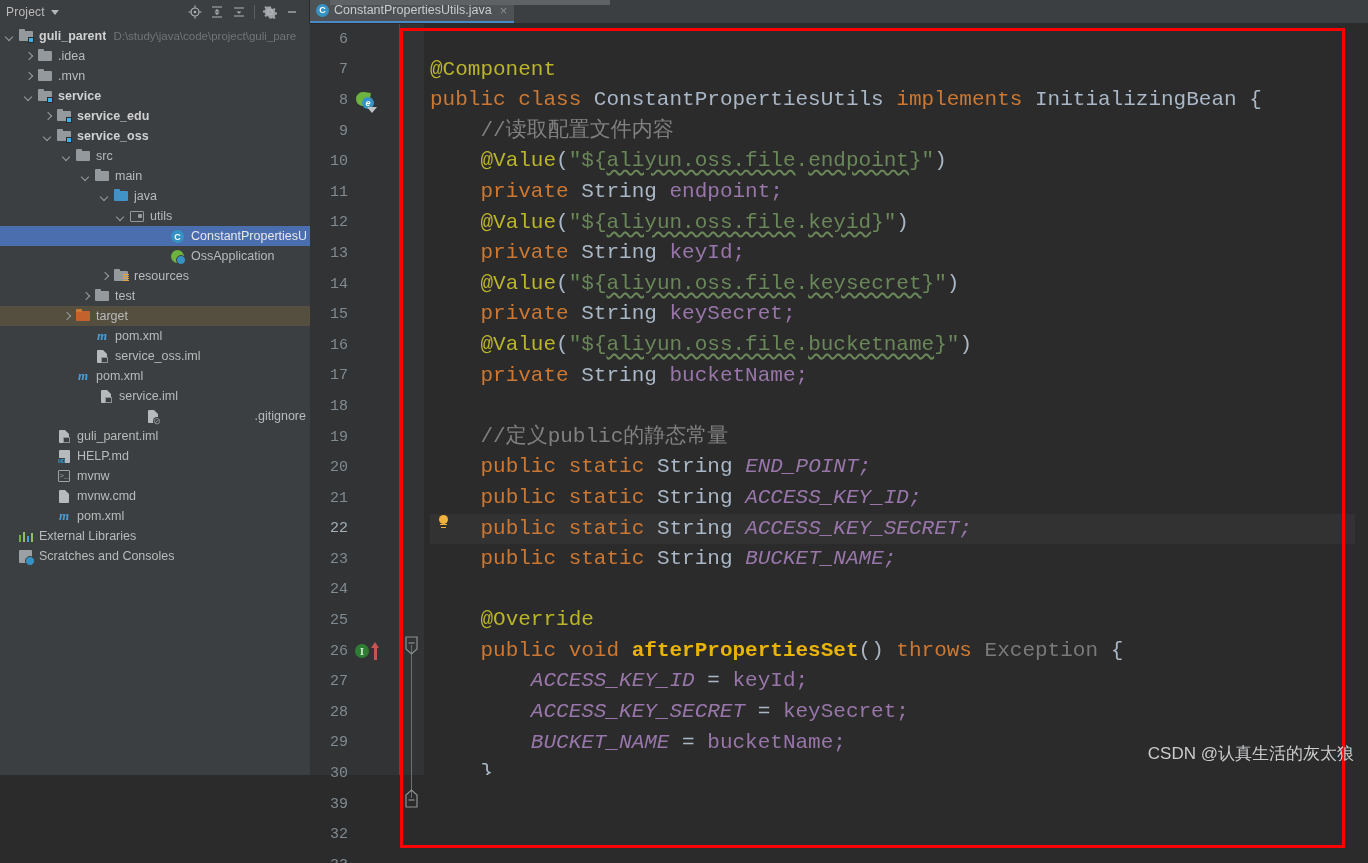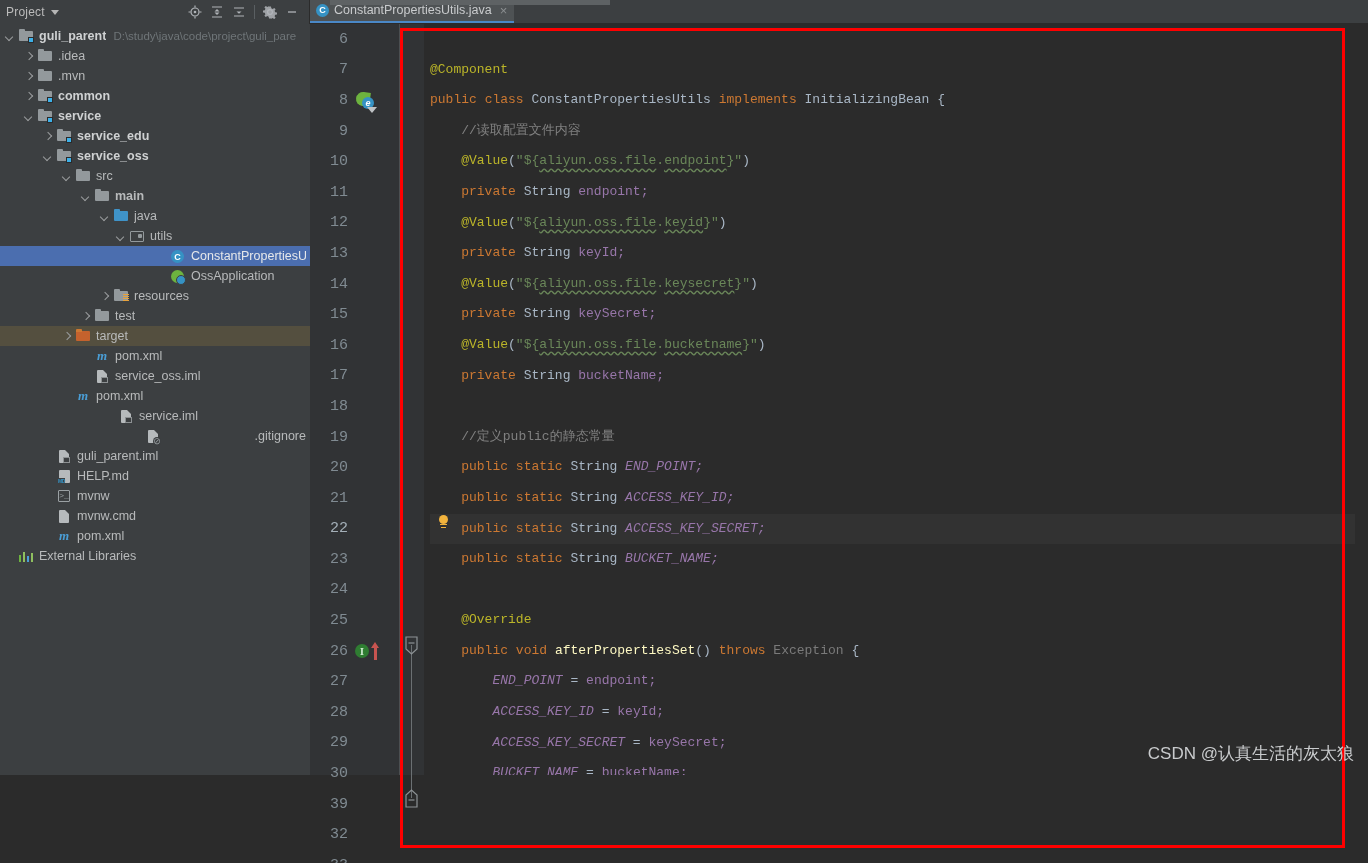--- a/index.html
+++ b/index.html
@@ -236,40 +236,40 @@
     position: absolute; left: 3px; width: 17px; height: 19px; color: #8d9295;
   }
   .foldmark svg { display: block; }
 
   .codearea {
     flex: 1; position: relative; background: #2b2b2b; overflow: hidden;
     padding-left: 6px;
   }
   .cline {
     height: 30.6px; line-height: 30.6px; white-space: pre;
-    font-family: "Liberation Mono", monospace; font-size: 13px;
+    font-family: "Liberation Mono", monospace; font-size: 21px;
   }
   .cline.hl { background: #323232; }
 
   .bulb {
     position: absolute; width: 13px; height: 16px;
   }
   .bulb .b { position: absolute; left: 2px; top: 0; width: 9px; height: 9px; border-radius: 50%; background: #f2b33d; }
   .bulb .s1 { position: absolute; left: 3px; top: 9px; width: 7px; height: 1.6px; background: #f2b33d; }
   .bulb .s2 { position: absolute; left: 4px; top: 12px; width: 5px; height: 1.6px; background: #f2b33d; }
 
   
   .kw   { color: #cc7832; }
   .ann  { color: #bbb529; }
   .cls  { color: #a9b7c6; }
   .str  { color: #6a8759; }
   .fld  { color: #9876aa; }
   .stat { color: #9876aa; font-style: italic; }
   .cmt  { color: #808080; }
-  .mth  { color: #fef9c3; font-weight: normal; }
+  .mth  { color: #eab308; font-weight: bold; }
   .pln  { color: #a9b7c6; }
   .gry  { color: #7a7a7a; }
   .squig {
     text-decoration: underline wavy #6a8759;
     text-underline-offset: 3px;
   }
 
   
   .rightbar {
     width: 13px; flex: 0 0 13px; background: #2b2b2b; position: relative;
@@ -367,28 +367,20 @@
           <span class="lbl">.idea</span>
         </div>
         <div class="row" style="padding-left: 23px;">
           <span class="arrow r"></span>
           <span class="ic ">
             <span class="f-folder"></span>
           </span>
           <span class="lbl">.mvn</span>
         </div>
         <div class="row" style="padding-left: 23px;">
-          <span class="arrow r"></span>
-          <span class="ic ">
-            <span class="f-folder"></span>
-            <span class="mod-dot"></span>
-          </span>
-          <span class="lbl b">common</span>
-        </div>
-        <div class="row" style="padding-left: 23px;">
           <span class="arrow d"></span>
           <span class="ic ">
             <span class="f-folder"></span>
             <span class="mod-dot"></span>
           </span>
           <span class="lbl b">service</span>
         </div>
         <div class="row" style="padding-left: 42px;">
           <span class="arrow r"></span>
           <span class="ic ">
@@ -405,21 +397,21 @@
           </span>
           <span class="lbl b">service_oss</span>
         </div>
         <div class="row" style="padding-left: 61px;">
           <span class="arrow d"></span>
           <span class="ic ">
             <span class="f-folder"></span>
           </span>
           <span class="lbl">src</span>
         </div>
-        <div class="row" style="padding-left: 80px; font-weight: bold;">
+        <div class="row" style="padding-left: 80px;">
           <span class="arrow d"></span>
           <span class="ic ">
             <span class="f-folder"></span>
           </span>
           <span class="lbl">main</span>
         </div>
         <div class="row" style="padding-left: 99px;">
           <span class="arrow d"></span>
           <span class="ic f-blue">
             <span class="f-folder" style="background:#3f93c8"></span>
@@ -483,21 +475,21 @@
           </span>
           <span class="lbl">service_oss.iml</span>
         </div>
         <div class="row" style="padding-left: 61px;">
           <span class="arrow "></span>
           <span class="ic ">
             <span class="ic-m">m</span>
           </span>
           <span class="lbl">pom.xml</span>
         </div>
-        <div class="row" style="padding-left: 84px; margin-left: 20px;">
+        <div class="row" style="padding-left: 84px;">
           <span class="arrow "></span>
           <span class="ic ">
             <span class="ic-file iml"></span>
           </span>
           <span class="lbl">service.iml</span>
         </div>
         <div class="row" style="padding-left: 42px; justify-content: space-between;">
           <span class="arrow "></span>
           <span class="ic ">
             <span class="ic-file git"></span>
@@ -545,20 +537,27 @@
           <span class="arrow "></span>
           <span class="ic ">
             <span class="ic-libs">
               <i style="height:7px;background:#6db33f"></i>
               <i style="height:10px;background:#8fbf5f"></i>
               <i style="height:6px;background:#4a9ed6"></i>
               <i style="height:9px;background:#8fbf5f"></i>
             </span>
           </span>
           <span class="lbl">External Libraries</span>
+        </div>
+        <div class="row" style="padding-left: 4px;">
+          <span class="arrow "></span>
+          <span class="ic ">
+            <span class="ic-scratch"></span>
+          </span>
+          <span class="lbl">Scratches and Consoles</span>
         </div>
       </div>
 
     <div class="editor">
       <div class="gutter" id="gutter">
           <div class="gline">
             <span class="gnum">6</span>
             <span class="gicon"></span>
           </div>
           <div class="gline">
@@ -709,21 +708,20 @@
           <div class="cline">    <span class="kw">private</span> <span class="cls">String</span> <span class="fld">bucketName</span><span class="fld">;</span></div>
           <div class="cline">&nbsp;</div>
           <div class="cline">    <span class="cmt">//定义public的静态常量</span></div>
           <div class="cline">    <span class="kw">public</span> <span class="kw">static</span> <span class="cls">String</span> <span class="stat">END_POINT;</span></div>
           <div class="cline">    <span class="kw">public</span> <span class="kw">static</span> <span class="cls">String</span> <span class="stat">ACCESS_KEY_ID;</span></div>
           <div class="cline hl">    <span class="kw">public</span> <span class="kw">static</span> <span class="cls">String</span> <span class="stat">ACCESS_KEY_SECRET;</span></div>
           <div class="cline">    <span class="kw">public</span> <span class="kw">static</span> <span class="cls">String</span> <span class="stat">BUCKET_NAME;</span></div>
           <div class="cline">&nbsp;</div>
           <div class="cline">    <span class="ann">@Override</span></div>
           <div class="cline">    <span class="kw">public</span> <span class="kw">void</span> <span class="mth">afterPropertiesSet</span><span class="pln">()</span> <span class="kw">throws</span> <span class="gry">Exception</span> <span class="pln">{</span></div>
-          <div class="cline">        <span class="stat">END_POINT</span> <span class="pln">=</span> <span class="fld">endpoint</span><span class="fld">;</span></div>
           <div class="cline">        <span class="stat">ACCESS_KEY_ID</span> <span class="pln">=</span> <span class="fld">keyId</span><span class="fld">;</span></div>
           <div class="cline">        <span class="stat">ACCESS_KEY_SECRET</span> <span class="pln">=</span> <span class="fld">keySecret</span><span class="fld">;</span></div>
           <div class="cline">        <span class="stat">BUCKET_NAME</span> <span class="pln">=</span> <span class="fld">bucketName</span><span class="fld">;</span></div>
           <div class="cline">    <span class="pln">}</span></div>
           <div class="cline"><span class="pln">}</span></div>
           <div class="cline">&nbsp;</div>
           <div class="bulb" style="left: 13px; top: 490.6px;">
             <span class="b"></span>
             <span class="s1"></span>
             <span class="s2"></span>

